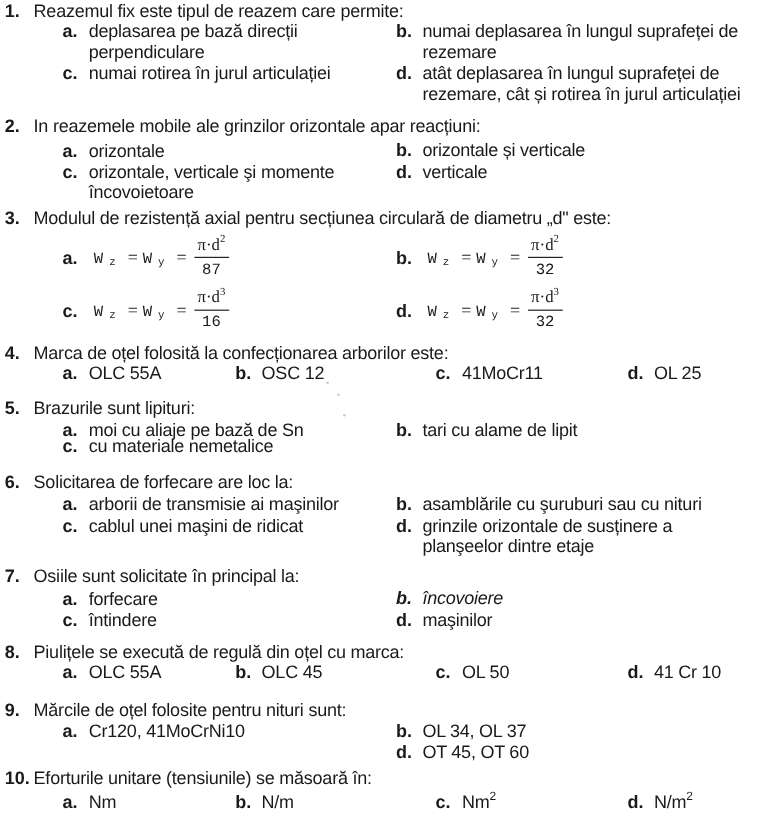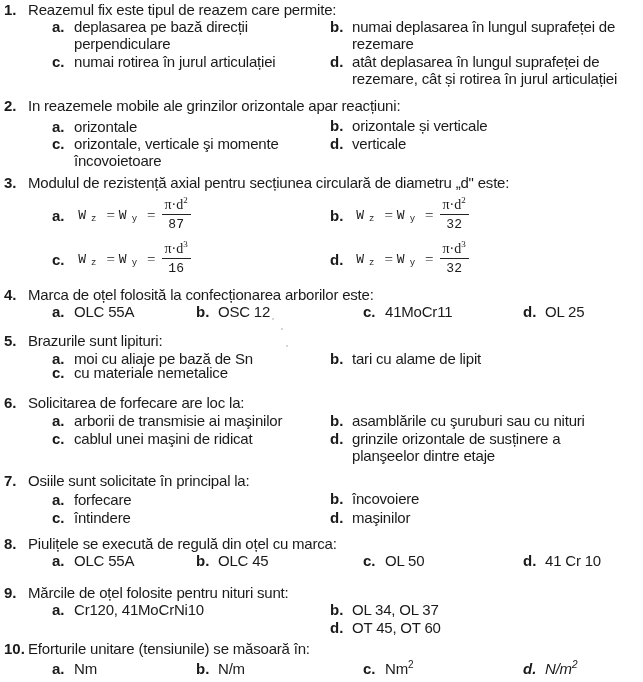--- a/index.html
+++ b/index.html
@@ -263,21 +263,21 @@
     </div>
   </div>
 
   <div class="q" style="top:472px;">
     <div class="q-head">
       <span class="q-num">7.</span><span class="q-text">Osiile sunt solicitate în principal la:</span>
     </div>
     <div class="opt" style="left:48px; top:19px;">
       <span class="lbl">a.</span><span class="txt">forfecare</span>
     </div>
-    <div class="opt" style="left:326px; top:18px;">
+    <div class="opt" style="left:326px; top:18px;font-style:italic;">
       <span class="lbl">b.</span><span class="txt">încovoiere</span>
     </div>
     <div class="opt" style="left:48px; top:37px;">
       <span class="lbl">c.</span><span class="txt">întindere</span>
     </div>
     <div class="opt" style="left:326px; top:37px;">
       <span class="lbl">d.</span><span class="txt">maşinilor</span>
     </div>
   </div>
 
@@ -320,21 +320,21 @@
     </div>
     <div class="opt" style="left:48px; top:20px;">
       <span class="lbl">a.</span><span class="txt"><span>Nm</span><sup></sup></span>
     </div>
     <div class="opt" style="left:192px; top:20px;">
       <span class="lbl">b.</span><span class="txt"><span>N/m</span><sup></sup></span>
     </div>
     <div class="opt" style="left:359px; top:20px;">
       <span class="lbl">c.</span><span class="txt"><span>Nm</span><sup>2</sup></span>
     </div>
-    <div class="opt" style="left:519px; top:20px;font-style:italic;">
+    <div class="opt" style="left:519px; top:20px;">
       <span class="lbl">d.</span><span class="txt"><span>N/m</span><sup>2</sup></span>
     </div>
   </div>
 
   <span class="speck" style="left:272px; top:318px;"></span>
   <span class="speck" style="left:281px; top:328px;"></span>
   <span class="speck" style="left:286px; top:345px;"></span>
 </div>
 
 </body></html>

